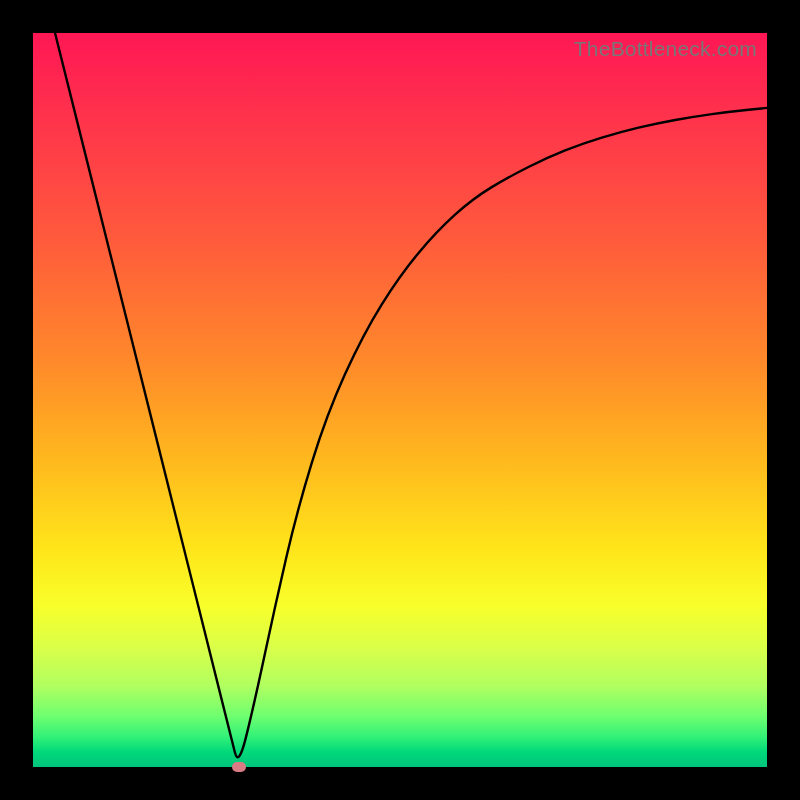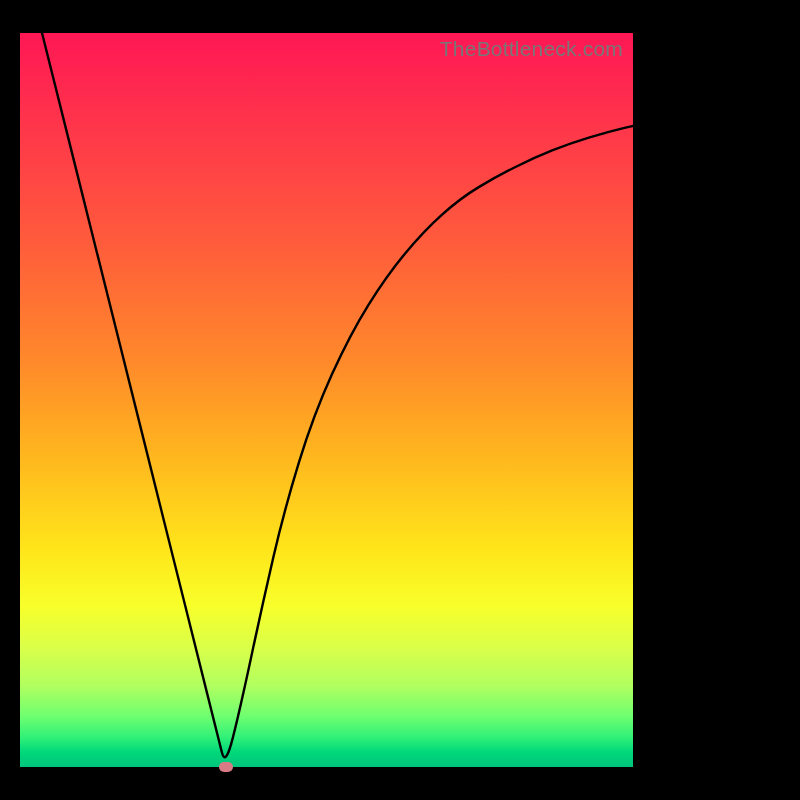--- a/index.html
+++ b/index.html
@@ -12,23 +12,23 @@
     font-family: Arial, Helvetica, sans-serif;
   }
   .frame {
     position: relative;
     width: 800px;
     height: 800px;
     background: #000;
   }
   .plot {
     position: absolute;
-    left: 20px;
+    left: 33px;
     top: 33px;
-    width: 613px;
+    width: 734px;
     height: 734px;
     
     background: linear-gradient(to bottom,
       #ff1754 0%,
       #ff2f4d 10%,
       #ff5a3c 28%,
       #ff8a2a 45%,
       #ffb81e 58%,
       #ffe41a 70%,
       #f8ff2a 78%,

